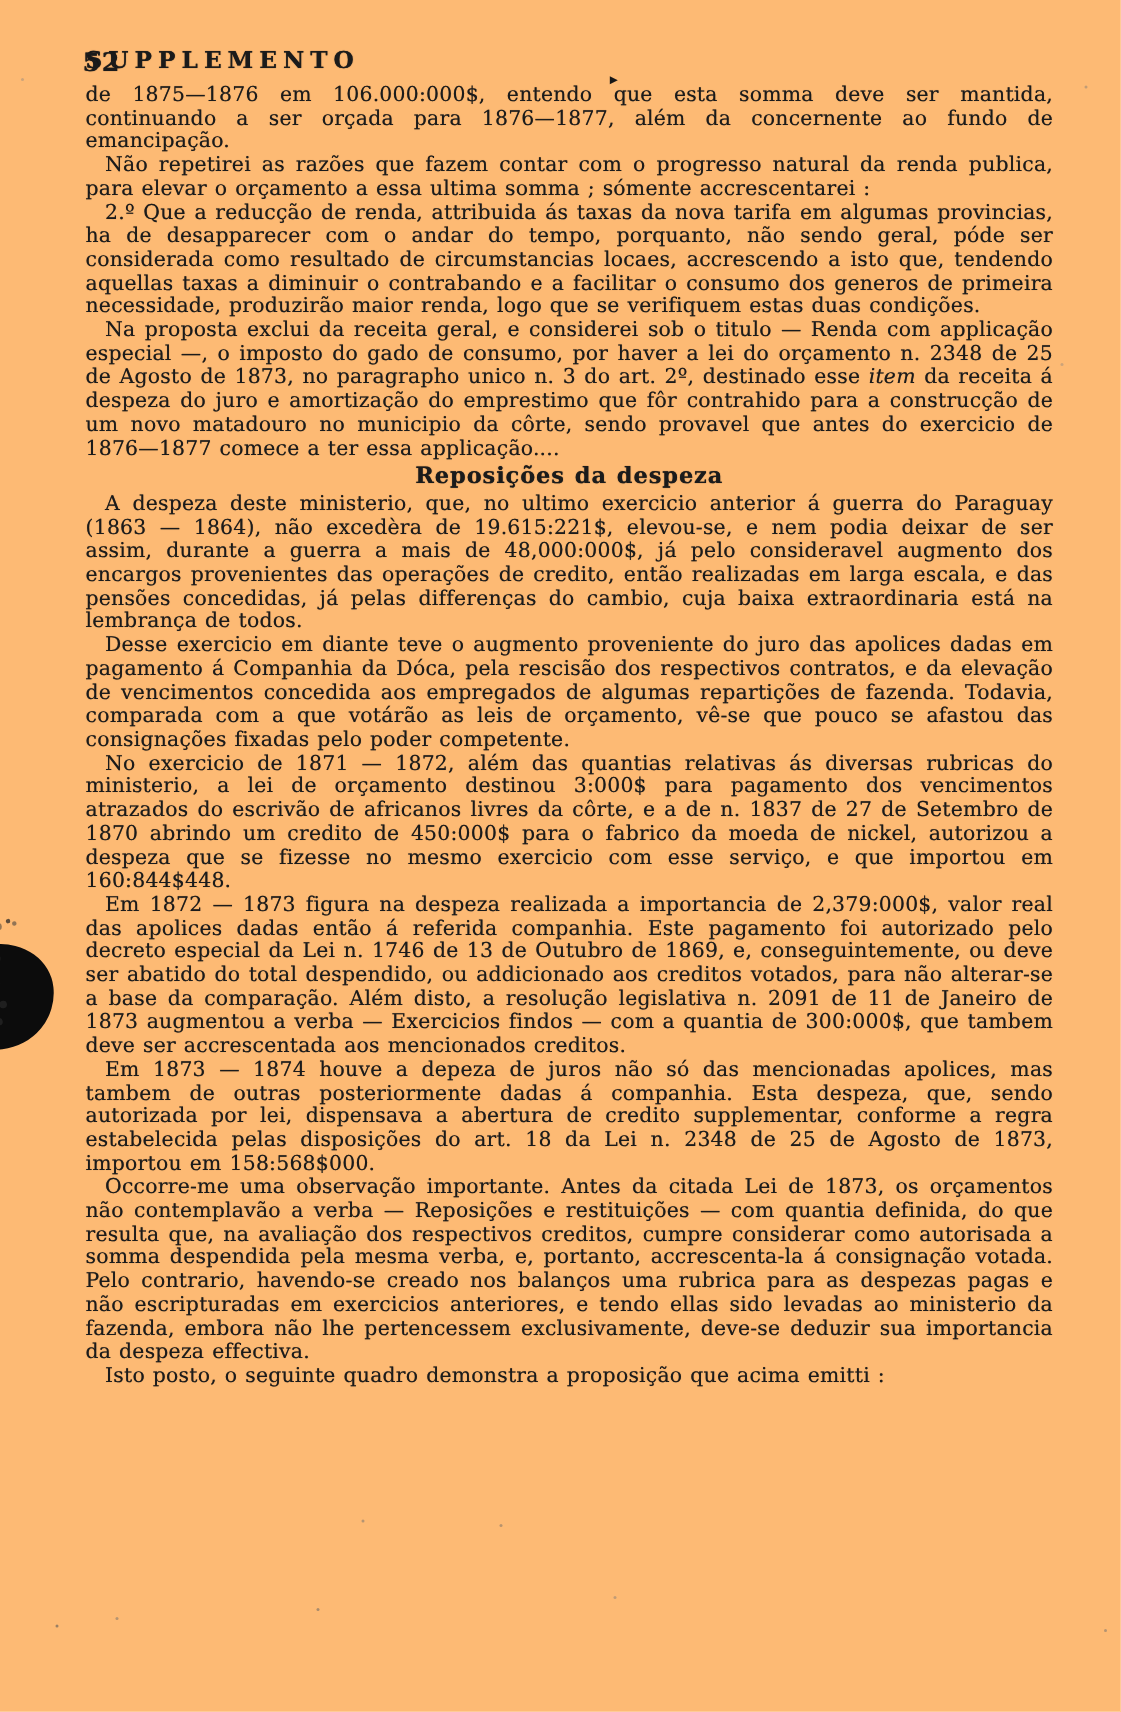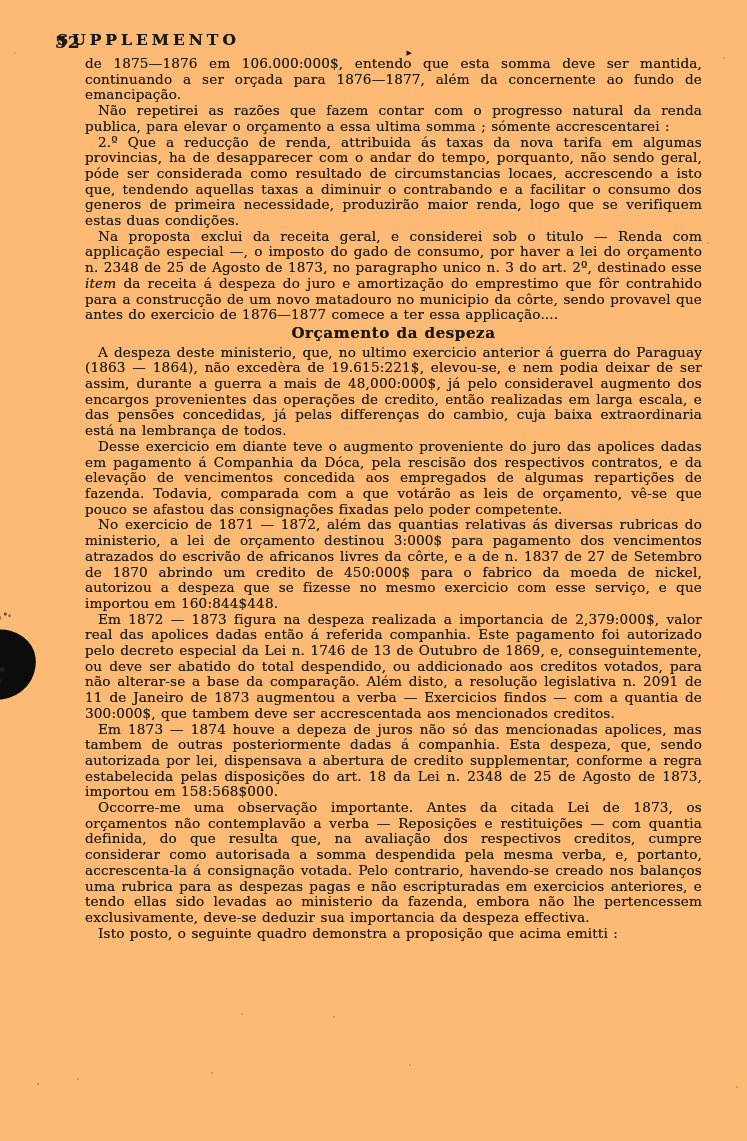--- a/index.html
+++ b/index.html
@@ -45,21 +45,20 @@
     color: #161616;
   }
   
   .body-text {
     font-size: 13.6px;
     line-height: 15.7px;
     text-align: justify;
     letter-spacing: 0.15px;
     word-spacing: 0.8px;
     text-shadow: 0 0 0.45px rgba(15,15,15,0.6);
-    margin-left: 28px;
   }
   .body-text p { text-indent: 13px; }
   .body-text p.first { text-indent: 0; }
   .section-heading {
     font-size: 15px;
     font-weight: bold;
     text-align: center;
     text-indent: 0 !important;
     letter-spacing: 0.6px;
     margin: 3px 0 3px 0;
@@ -116,21 +115,21 @@
     <span class="header-title">SUPPLEMENTO</span>
     <span class="title-mark">▶</span>
   </div>
 
   <div class="body-text">
     <p class="first">de 1875—1876 em 106.000:000$, entendo que esta somma deve ser mantida, continuando a ser orçada para 1876—1877, além da concernente ao fundo de emancipação.</p>
     <p>Não repetirei as razões que fazem contar com o progresso natural da renda publica, para elevar o orçamento a essa ultima somma ; sómente accrescentarei :</p>
     <p>2.º Que a reducção de renda, attribuida ás taxas da nova tarifa em algumas provincias, ha de desapparecer com o andar do tempo, porquanto, não sendo geral, póde ser considerada como resultado de circumstancias locaes, accrescendo a isto que, tendendo aquellas taxas a diminuir o contrabando e a facilitar o consumo dos generos de primeira necessidade, produzirão maior renda, logo que se verifiquem estas duas condições.</p>
     <p><span>Na proposta exclui da receita geral, e considerei sob o titulo — Renda com applicação especial —, o imposto do gado de consumo, por haver a lei do orçamento n. 2348 de 25 de Agosto de 1873, no paragrapho unico n. 3 do art. 2º, destinado esse </span><i>item</i><span> da receita á despeza do juro e amortização do emprestimo que fôr contrahido para a construcção de um novo matadouro no municipio da côrte, sendo provavel que antes do exercicio de 1876—1877 comece a ter essa applicação....</span></p>
 
-    <h2 class="section-heading">Orçamento da despeza</h2>
+    <h2 class="section-heading">Reposições da despeza</h2>
 
     <p>A despeza deste ministerio, que, no ultimo exercicio anterior á guerra do Paraguay (1863 — 1864), não excedèra de 19.615:221$, elevou-se, e nem podia deixar de ser assim, durante a guerra a mais de 48,000:000$, já pelo consideravel augmento dos encargos provenientes das operações de credito, então realizadas em larga escala, e das pensões concedidas, já pelas differenças do cambio, cuja baixa extraordinaria está na lembrança de todos.</p>
     <p>Desse exercicio em diante teve o augmento proveniente do juro das apolices dadas em pagamento á Companhia da Dóca, pela rescisão dos respectivos contratos, e da elevação de vencimentos concedida aos empregados de algumas repartições de fazenda. Todavia, comparada com a que votárão as leis de orçamento, vê-se que pouco se afastou das consignações fixadas pelo poder competente.</p>
     <p>No exercicio de 1871 — 1872, além das quantias relativas ás diversas rubricas do ministerio, a lei de orçamento destinou 3:000$ para pagamento dos vencimentos atrazados do escrivão de africanos livres da côrte, e a de n. 1837 de 27 de Setembro de 1870 abrindo um credito de 450:000$ para o fabrico da moeda de nickel, autorizou a despeza que se fizesse no mesmo exercicio com esse serviço, e que importou em 160:844$448.</p>
     <p>Em 1872 — 1873 figura na despeza realizada a importancia de 2,379:000$, valor real das apolices dadas então á referida companhia. Este pagamento foi autorizado pelo decreto especial da Lei n. 1746 de 13 de Outubro de 1869, e, conseguintemente, ou deve ser abatido do total despendido, ou addicionado aos creditos votados, para não alterar-se a base da comparação. Além disto, a resolução legislativa n. 2091 de 11 de Janeiro de 1873 augmentou a verba — Exercicios findos — com a quantia de 300:000$, que tambem deve ser accrescentada aos mencionados creditos.</p>
     <p>Em 1873 — 1874 houve a depeza de juros não só das mencionadas apolices, mas tambem de outras posteriormente dadas á companhia. Esta despeza, que, sendo autorizada por lei, dispensava a abertura de credito supplementar, conforme a regra estabelecida pelas disposições do art. 18 da Lei n. 2348 de 25 de Agosto de 1873, importou em 158:568$000.</p>
     <p>Occorre-me uma observação importante. Antes da citada Lei de 1873, os orçamentos não contemplavão a verba — Reposições e restituições — com quantia definida, do que resulta que, na avaliação dos respectivos creditos, cumpre considerar como autorisada a somma despendida pela mesma verba, e, portanto, accrescenta-la á consignação votada. Pelo contrario, havendo-se creado nos balanços uma rubrica para as despezas pagas e não escripturadas em exercicios anteriores, e tendo ellas sido levadas ao ministerio da fazenda, embora não lhe pertencessem exclusivamente, deve-se deduzir sua importancia da despeza effectiva.</p>
     <p>Isto posto, o seguinte quadro demonstra a proposição que acima emitti :</p>
   </div>
 

